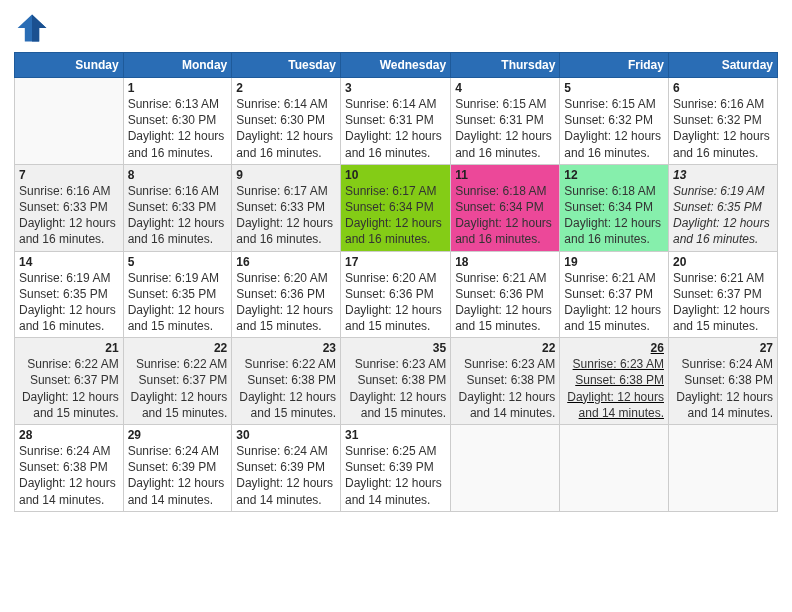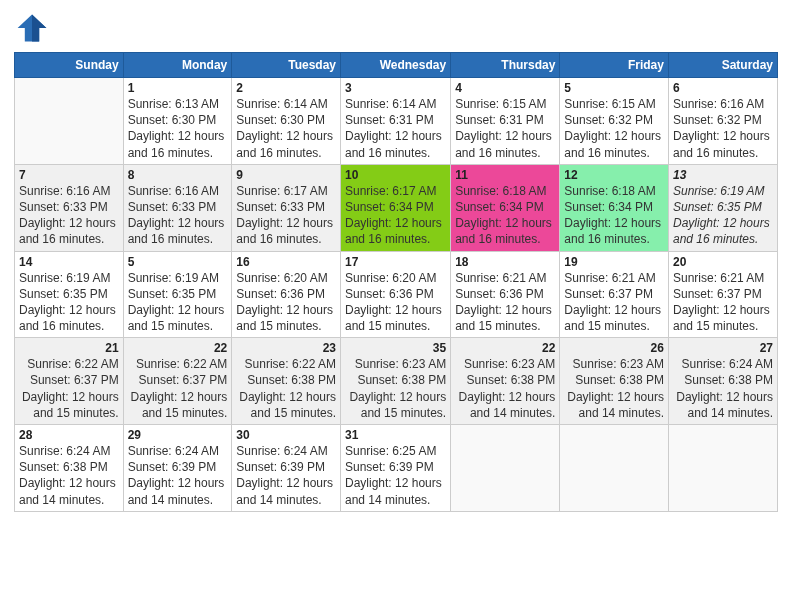--- a/index.html
+++ b/index.html
@@ -241,21 +241,21 @@
             <div class="day-detail">Sunrise: 6:22 AM<br>Sunset: 6:38 PM<br>Daylight: 12 hours and 15 minutes.</div>
           </td>
           <td style="background: rgb(240, 240, 240);">
             <span class="day-num">35</span>
             <div class="day-detail">Sunrise: 6:23 AM<br>Sunset: 6:38 PM<br>Daylight: 12 hours and 15 minutes.</div>
           </td>
           <td style="background: rgb(240, 240, 240);">
             <span class="day-num">22</span>
             <div class="day-detail">Sunrise: 6:23 AM<br>Sunset: 6:38 PM<br>Daylight: 12 hours and 14 minutes.</div>
           </td>
-          <td style="background: rgb(240, 240, 240);">
+          <td style="background: rgb(240, 240, 240); text-decoration: underline;">
             <span class="day-num">26</span>
             <div class="day-detail">Sunrise: 6:23 AM<br>Sunset: 6:38 PM<br>Daylight: 12 hours and 14 minutes.</div>
           </td>
           <td style="background: rgb(240, 240, 240); margin-left: 35px;">
             <span class="day-num">27</span>
             <div class="day-detail">Sunrise: 6:24 AM<br>Sunset: 6:38 PM<br>Daylight: 12 hours and 14 minutes.</div>
           </td>
         </tr>
         <tr>
           <td>

